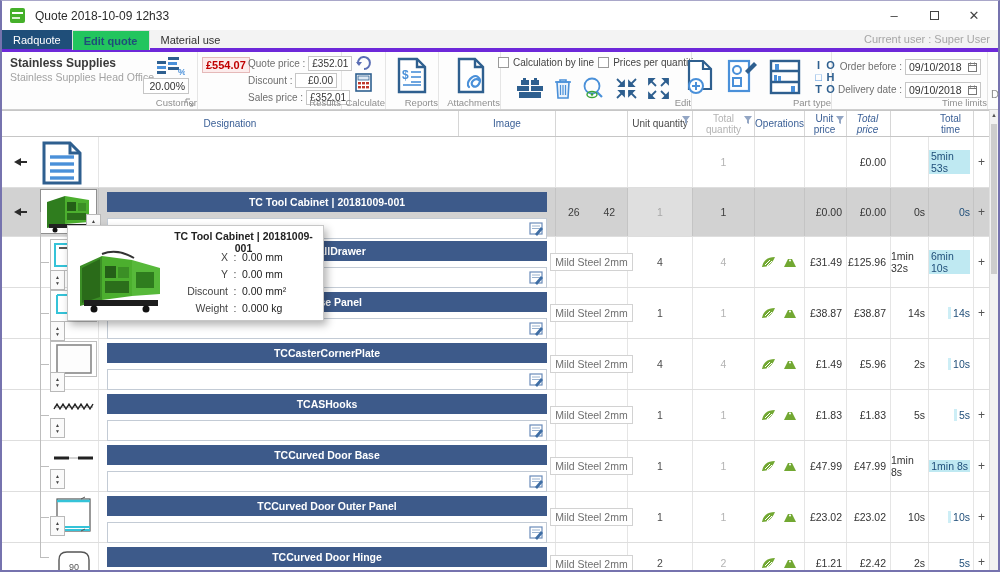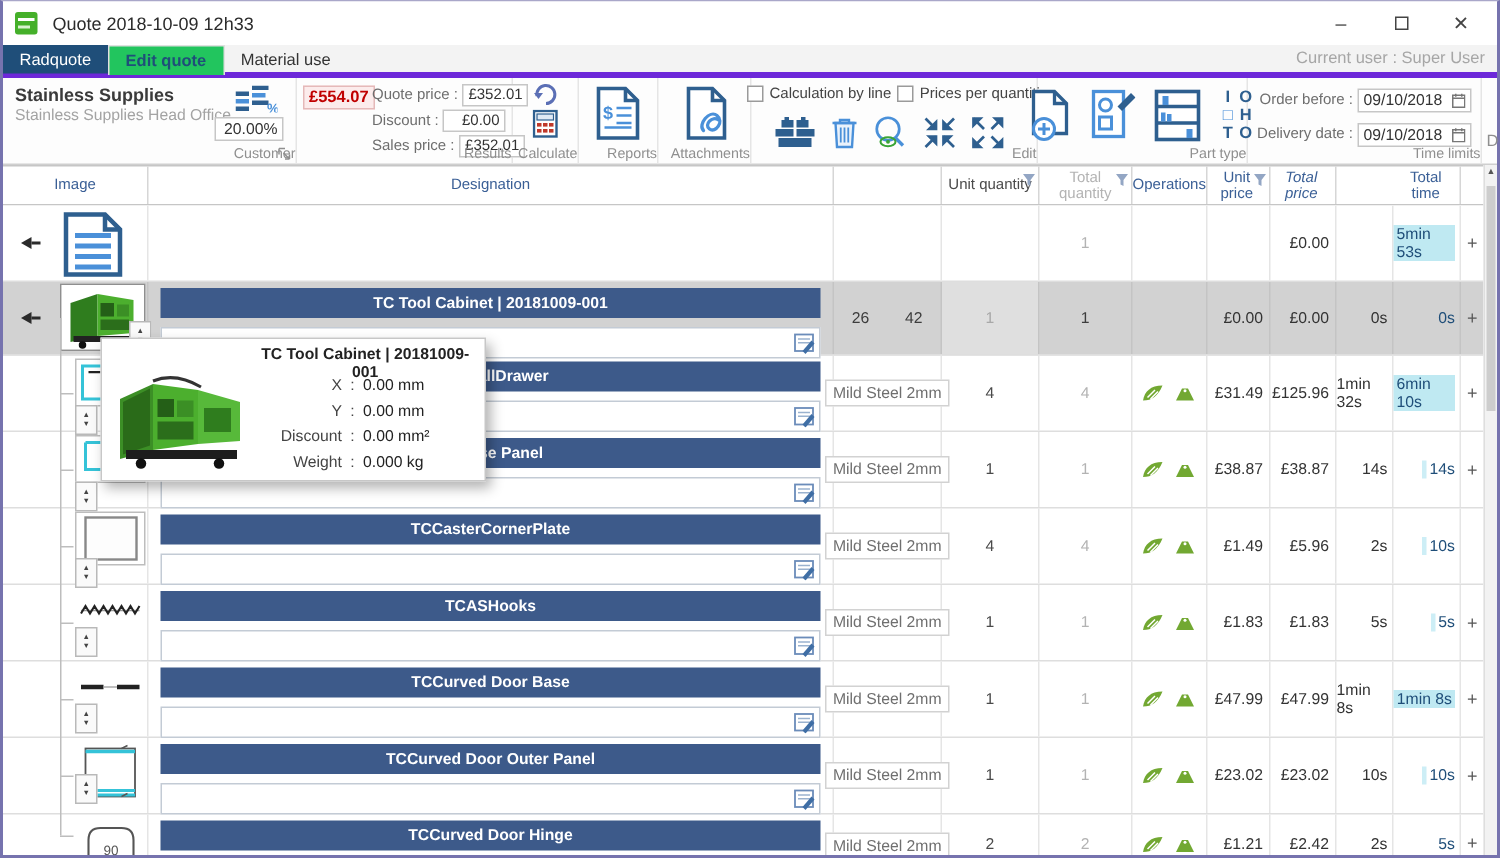--- a/index.html
+++ b/index.html
@@ -362,22 +362,22 @@
     </div>
 
     <div class="rgroup" id="g-ovf">
       <div class="ovf-d">D</div>
     </div>
   </div>
 
   <div class="grid">
     <div class="gmain">
       <div class="ghead">
+        <div class="hcell c-desig">Designation</div>
         <div class="hcell c-img">Image</div>
-        <div class="hcell c-desig">Designation</div>
         <div class="hcell c-mat"></div>
         <div class="hcell c-uq">
             <span>Unit quantity</span>
           <span class="funnel">
               <svg width="8" height="8" viewBox="0 0 8 8">
                 <path d="M0 0 H8 L5 4 V8 L3 7 V4 Z" fill="#93a6c4"></path>
               </svg>
             </span>
           </div>
         <div class="hcell c-tq">

